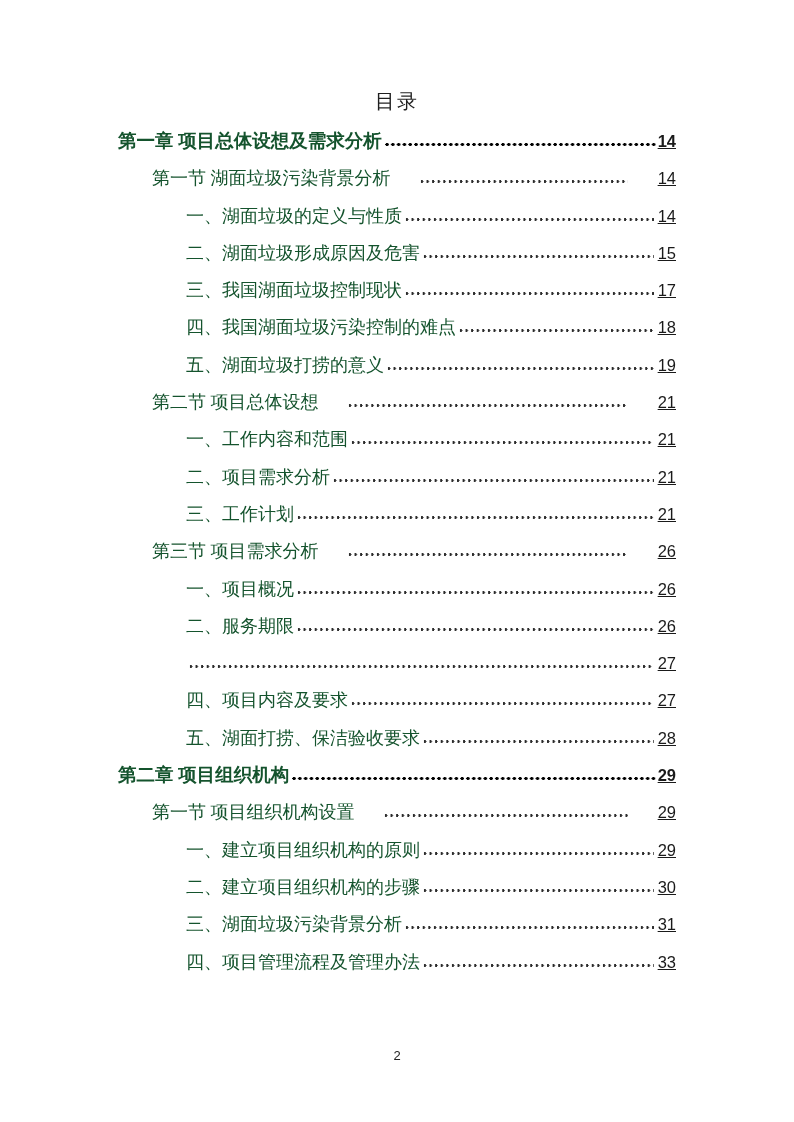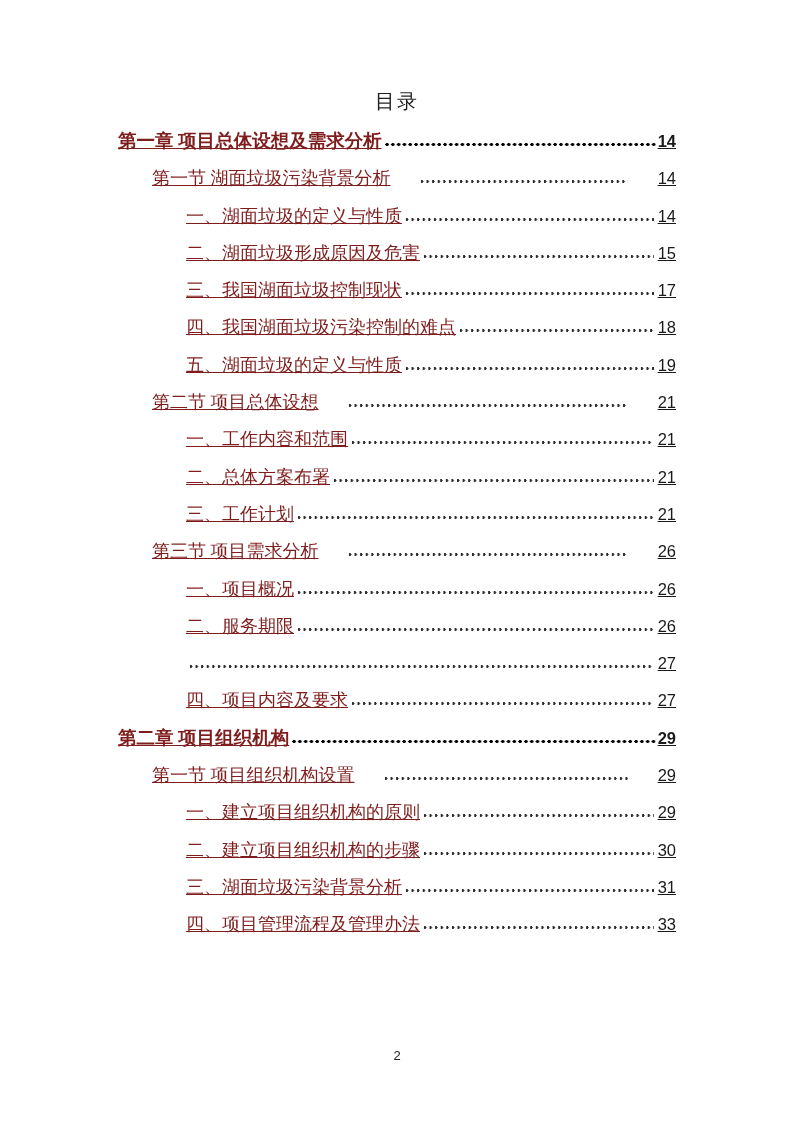--- a/index.html
+++ b/index.html
@@ -35,22 +35,21 @@
   .toc-entry {
     display: flex;
     align-items: baseline;
     height: 37.3px;
     line-height: 37.3px;
     font-size: 18px;
     white-space: nowrap;
   }
   .toc-entry .toc-label {
     font-family: "Liberation Serif", "DejaVu Serif", serif;
-    color: #7f1d1d;
-    text-decoration: underline;
+    color: #14532d;
   }
   .toc-entry.chapter {
     font-size: 18.5px;
     font-weight: 700;
   }
   .toc-entry.section { padding-left: 34px; gap: 26px; }
   .toc-entry.item    { padding-left: 68px; }
   .leader {
     flex: 1;
     align-self: baseline;
@@ -114,36 +113,36 @@
         <span class="toc-label">三、我国湖面垃圾控制现状</span>
         <span class="leader"></span>
         <span class="page-num">17</span>
       </div>
       <div class="toc-entry item">
         <span class="toc-label">四、我国湖面垃圾污染控制的难点</span>
         <span class="leader"></span>
         <span class="page-num">18</span>
       </div>
       <div class="toc-entry item">
-        <span class="toc-label">五、湖面垃圾的定义与性质</span>
+        <span class="toc-label">五、湖面垃圾打捞的意义</span>
         <span class="leader"></span>
         <span class="page-num">19</span>
       </div>
       <div class="toc-entry section">
         <span class="toc-label">第二节 项目总体设想</span>
         <span class="leader"></span>
         <span class="page-num">21</span>
       </div>
       <div class="toc-entry item">
         <span class="toc-label">一、工作内容和范围</span>
         <span class="leader"></span>
         <span class="page-num">21</span>
       </div>
       <div class="toc-entry item">
-        <span class="toc-label">二、总体方案布署</span>
+        <span class="toc-label">二、项目需求分析</span>
         <span class="leader"></span>
         <span class="page-num">21</span>
       </div>
       <div class="toc-entry item">
         <span class="toc-label">三、工作计划</span>
         <span class="leader"></span>
         <span class="page-num">21</span>
       </div>
       <div class="toc-entry section">
         <span class="toc-label">第三节 项目需求分析</span>
@@ -161,20 +160,25 @@
         <span class="page-num">26</span>
       </div>
       <div class="toc-entry item">
         <span class="leader"></span>
         <span class="page-num">27</span>
       </div>
       <div class="toc-entry item">
         <span class="toc-label">四、项目内容及要求</span>
         <span class="leader"></span>
         <span class="page-num">27</span>
+      </div>
+      <div class="toc-entry item">
+        <span class="toc-label">五、湖面打捞、保洁验收要求</span>
+        <span class="leader"></span>
+        <span class="page-num">28</span>
       </div>
       <div class="toc-entry chapter">
         <span class="toc-label">第二章 项目组织机构</span>
         <span class="leader"></span>
         <span class="page-num">29</span>
       </div>
       <div class="toc-entry section">
         <span class="toc-label">第一节 项目组织机构设置</span>
         <span class="leader"></span>
         <span class="page-num">29</span>

